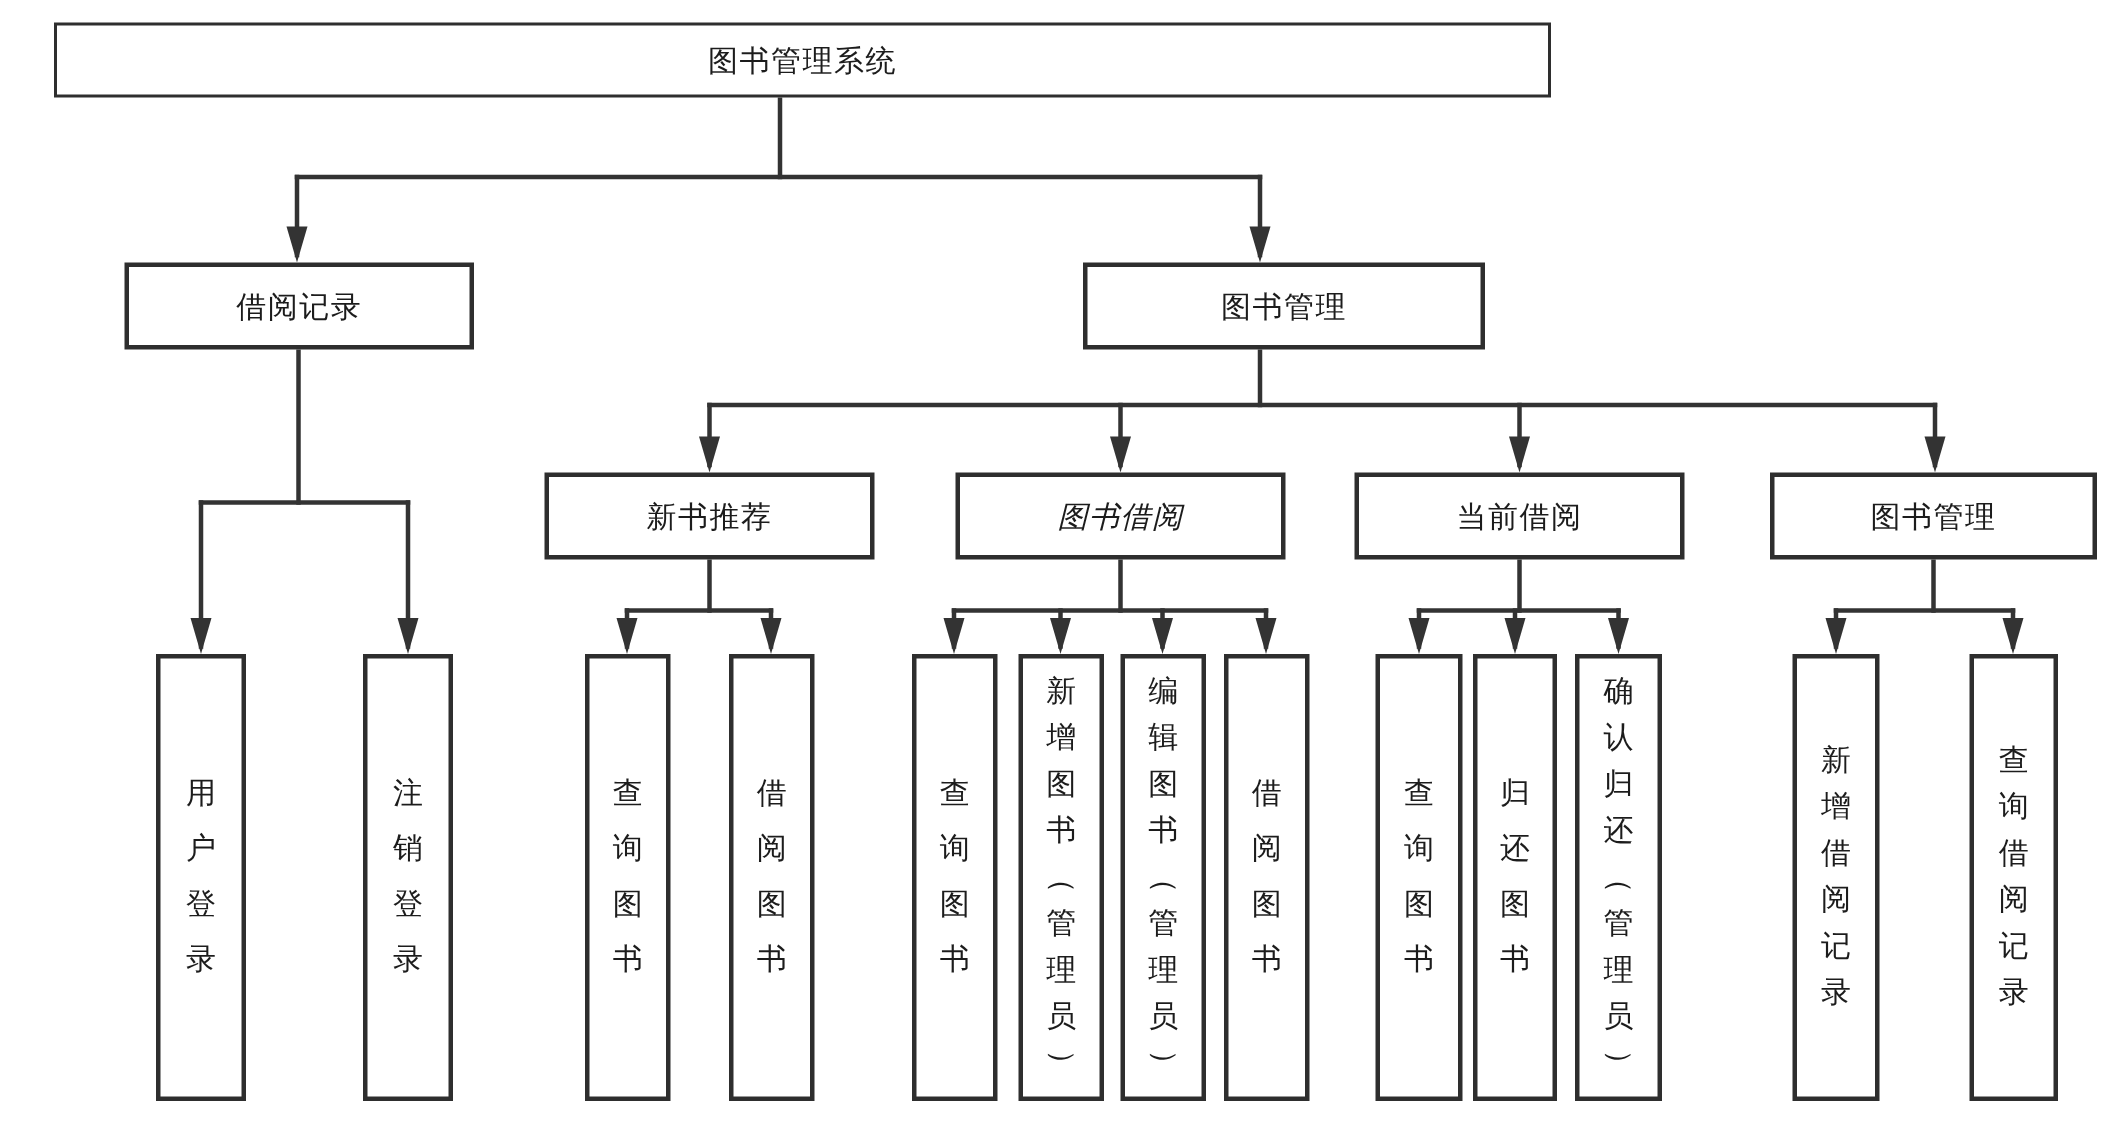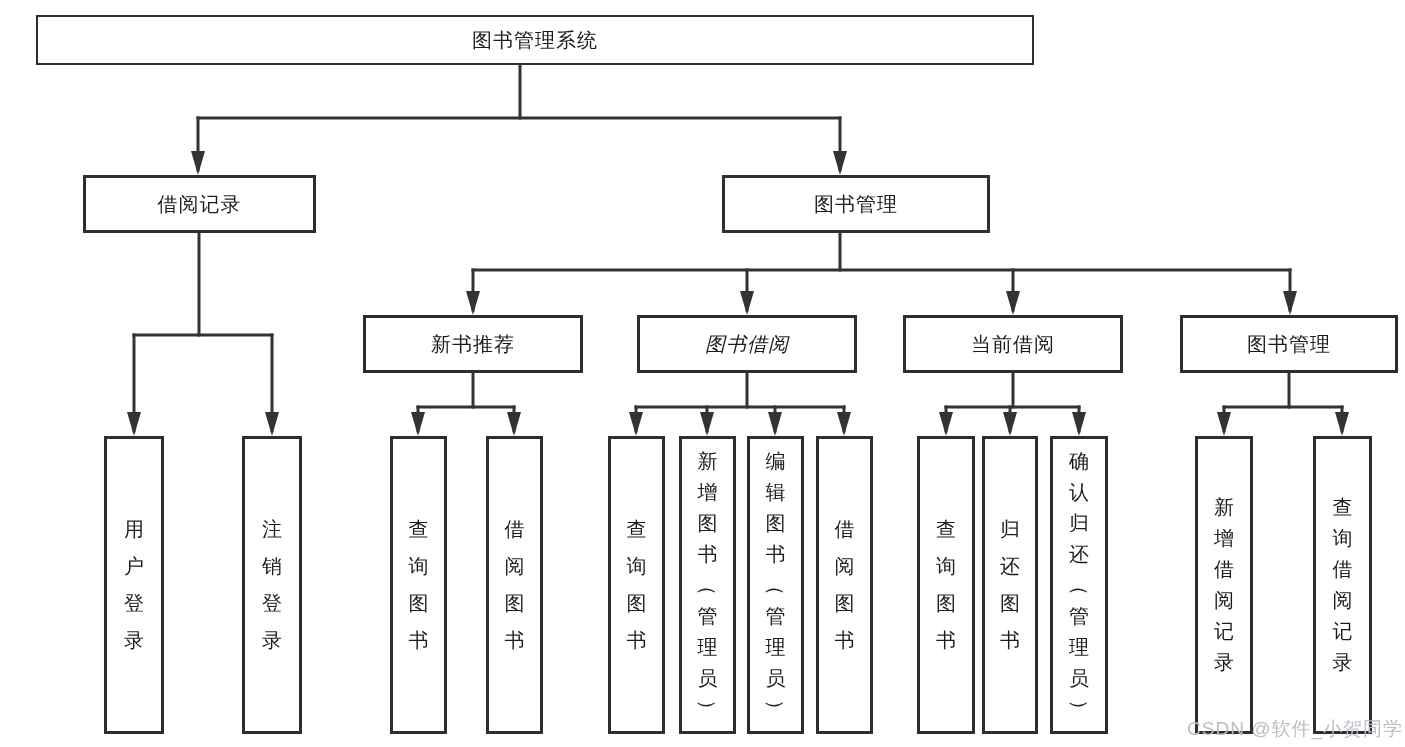--- a/index.html
+++ b/index.html
@@ -74,21 +74,20 @@
       <polygon points="707,436 700,412 714,412" fill="#333333"></polygon>
       <polygon points="775,436 768,412 782,412" fill="#333333"></polygon>
       <polygon points="844,436 837,412 851,412" fill="#333333"></polygon>
       <polygon points="946,436 939,412 953,412" fill="#333333"></polygon>
       <polygon points="1010,436 1003,412 1017,412" fill="#333333"></polygon>
       <polygon points="1079,436 1072,412 1086,412" fill="#333333"></polygon>
       <polygon points="1224,436 1217,412 1231,412" fill="#333333"></polygon>
       <polygon points="1342,436 1335,412 1349,412" fill="#333333"></polygon>
     </svg>
 
-  <div id="watermark">CSDN @软件_小贺同学</div>
 <div class="node root" style="left: 22px; top: 15px; width: 998px; height: 50px;">
       <span>图书管理系统</span>
     </div>
     <div class="node" style="left: 83px; top: 175px; width: 233px; height: 58px;">
       <span>借阅记录</span>
     </div>
     <div class="node" style="left: 722px; top: 175px; width: 268px; height: 58px;">
       <span>图书管理</span>
     </div>
     <div class="node vert" style="left: 104px; top: 436px; width: 60px; height: 298px;">

